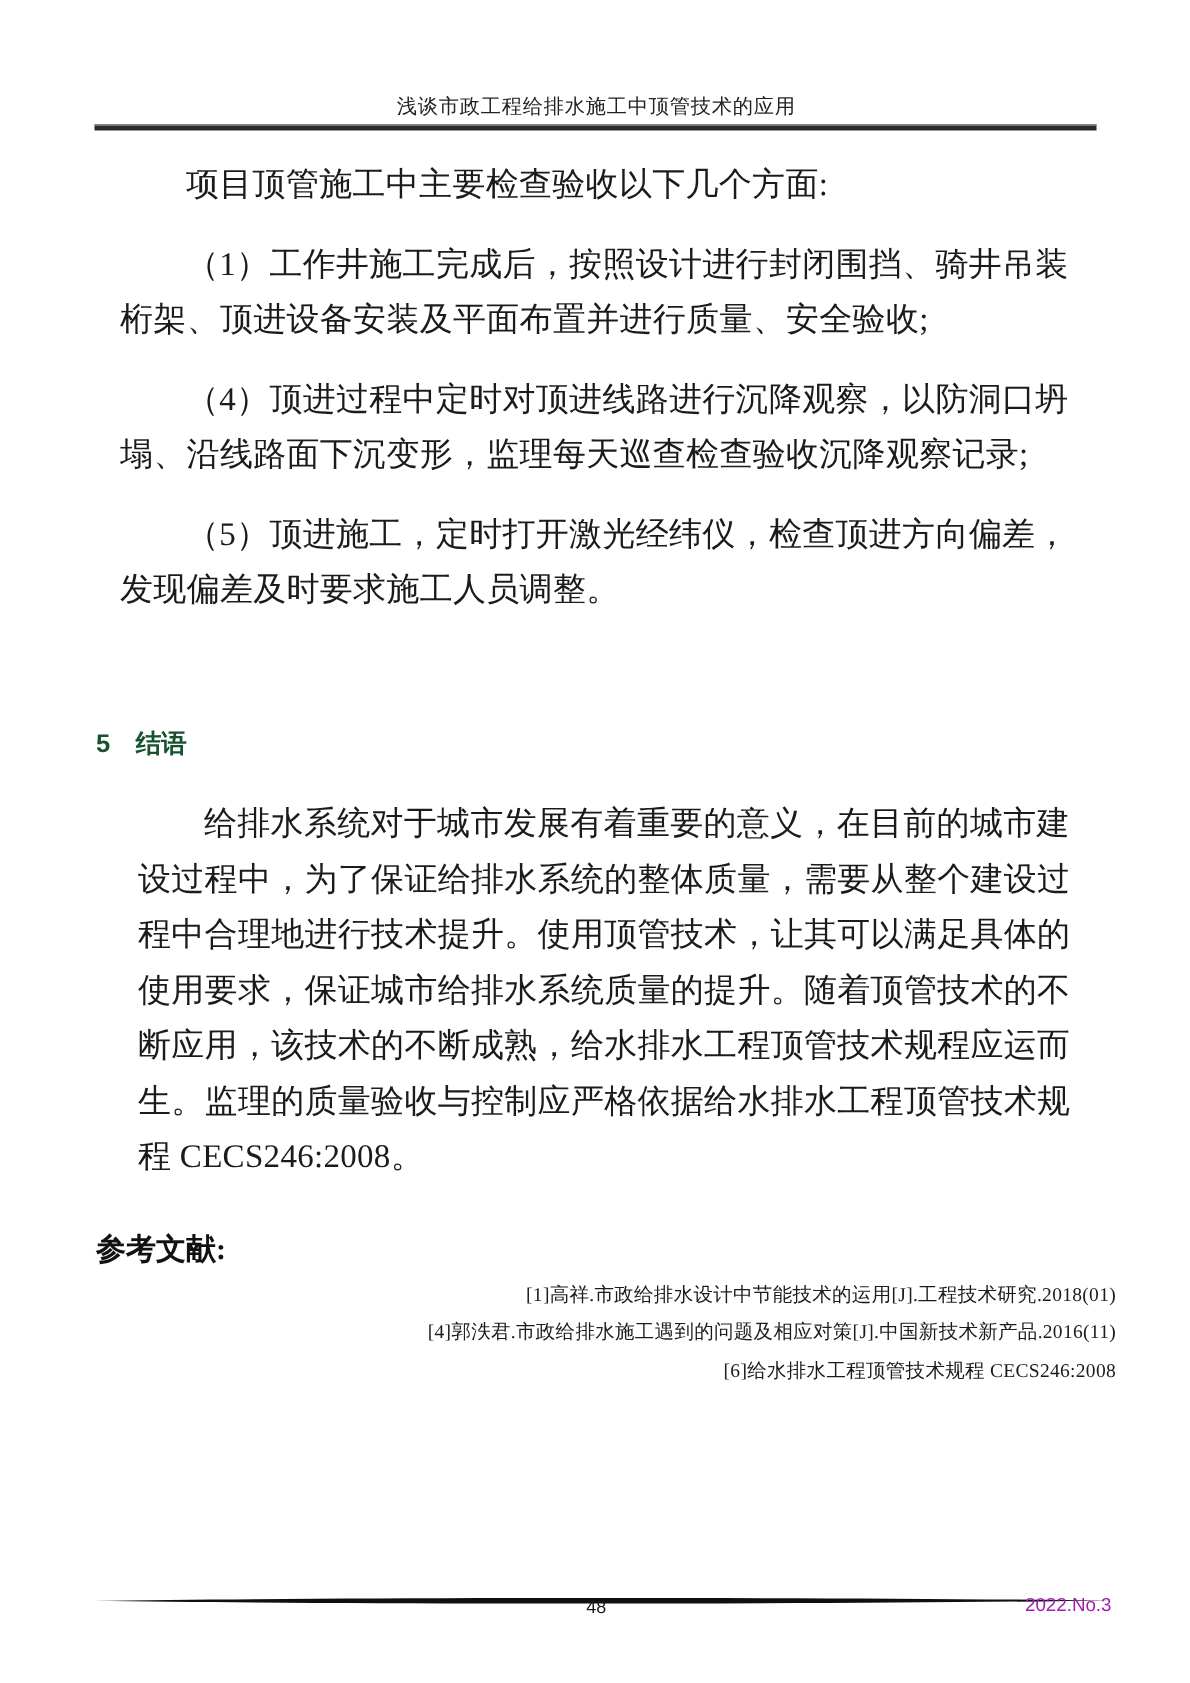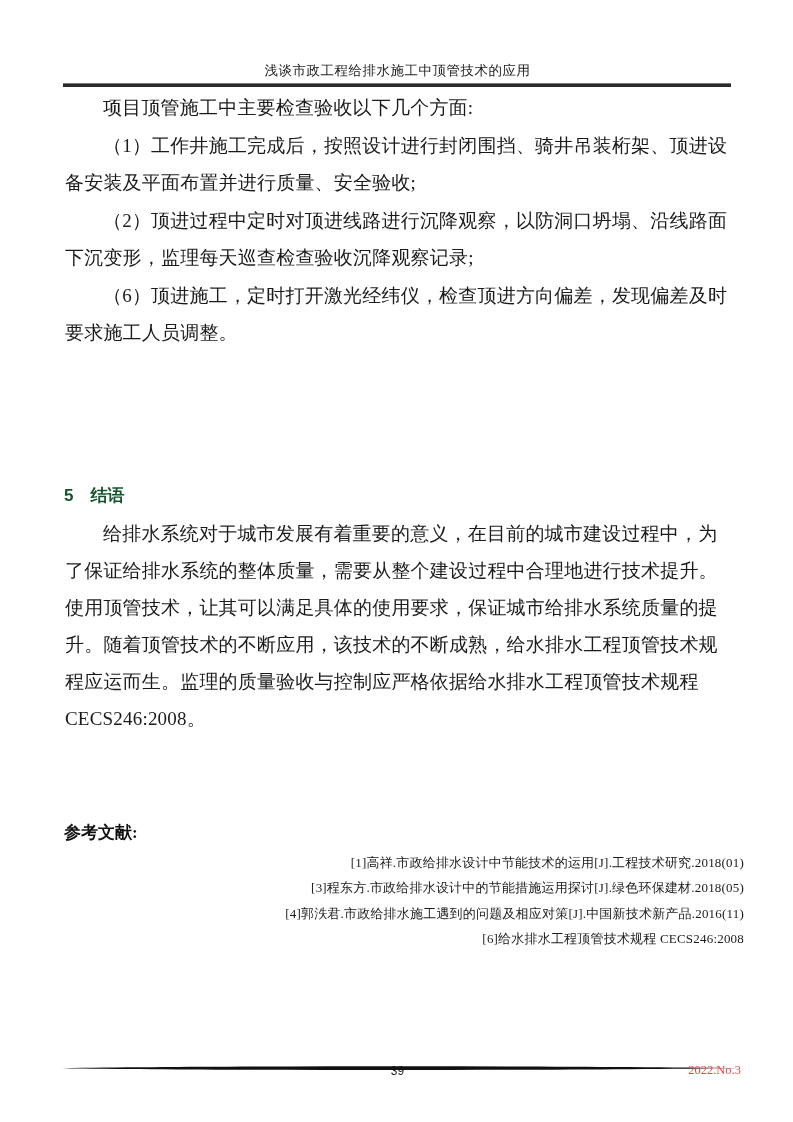--- a/index.html
+++ b/index.html
@@ -44,22 +44,22 @@
   }
   
   .body-block {
     position: absolute;
     top: 88px;
     left: 64px;
     width: 667px;
   }
   .body-block p,
   .conclusion-block p {
-    margin: 1px;
-    font-size: 19px;
+    margin: 16px;
+    font-size: 22px;
     line-height: 37px;
     text-indent: 2em;
     text-align: left;
     letter-spacing: 0.2px;
   }
   
   .section-heading {
     position: absolute;
     top: 482px;
     left: 64px;
@@ -69,32 +69,32 @@
     color: #14532d;
     font-family: "Liberation Sans", "DejaVu Sans", sans-serif;
   }
   .section-heading .num {
     margin-right: 17px;
   }
   
   .conclusion-block {
     position: absolute;
     top: 514px;
-    left: 64px;
+    left: 76px;
     width: 667px;
   }
   
   .references-block {
     position: absolute;
     top: 820px;
     left: 64px;
     width: 680px;
   }
   .references-label {
-    font-size: 17px;
+    font-size: 20px;
     font-weight: bold;
     line-height: 26px;
     margin: 0 0 4px 0;
     color: #111;
   }
   .references-block .ref-item {
     margin: 0;
     font-size: 13px;
     line-height: 25.4px;
     text-indent: 0;
@@ -121,61 +121,60 @@
     color: #1a1a1a;
   }
   .issue-number {
     position: absolute;
     top: 1062px;
     left: 64px;
     width: 677px;
     text-align: right;
     font-size: 12.5px;
     line-height: 17px;
-    font-family: Liberation Serif, serif;
-    color: #ef4444;
+    font-family: Liberation Sans, sans-serif;
+    color: #a21caf;
   }
 </style>
 </head>
 <body>
 
 <div class="page">
 
   <div class="running-head">浅谈市政工程给排水施工中顶管技术的应用</div>
 
   <div class="head-rule"></div>
 
   <div class="body-block">
       <p>项目顶管施工中主要检查验收以下几个方面:</p>
       <p>（1）工作井施工完成后，按照设计进行封闭围挡、骑井吊装桁架、顶进设备安装及平面布置并进行质量、安全验收;</p>
-      <p>（2）顶进过程中定时对顶进线路进行沉降观察，以防洞口坍塌、沿线路面下沉变形，监理每天巡查检查验收沉降观察记录;</p>
-      <p>（6）顶进施工，定时打开激光经纬仪，检查顶进方向偏差，发现偏差及时要求施工人员调整。</p>
+      <p>（4）顶进过程中定时对顶进线路进行沉降观察，以防洞口坍塌、沿线路面下沉变形，监理每天巡查检查验收沉降观察记录;</p>
+      <p>（5）顶进施工，定时打开激光经纬仪，检查顶进方向偏差，发现偏差及时要求施工人员调整。</p>
     </div>
 
   <div class="section-heading">
     <span class="num">5</span><span>结语</span>
   </div>
 
   <div class="conclusion-block">
     <p>给排水系统对于城市发展有着重要的意义，在目前的城市建设过程中，为了保证给排水系统的整体质量，需要从整个建设过程中合理地进行技术提升。使用顶管技术，让其可以满足具体的使用要求，保证城市给排水系统质量的提升。随着顶管技术的不断应用，该技术的不断成熟，给水排水工程顶管技术规程应运而生。监理的质量验收与控制应严格依据给水排水工程顶管技术规程 CECS246:2008。</p>
   </div>
 
   <div class="references-block">
     <p class="references-label">参考文献:</p>
     <div>
         <p class="ref-item">[1]高祥.市政给排水设计中节能技术的运用[J].工程技术研究.2018(01)</p>
-        <p class="ref-item">[3]程东方.市政给排水设计中的节能措施运用探讨[J].绿色环保建材.2018(05)</p>
         <p class="ref-item">[4]郭泆君.市政给排水施工遇到的问题及相应对策[J].中国新技术新产品.2016(11)</p>
         <p class="ref-item">[6]给水排水工程顶管技术规程 CECS246:2008</p>
       </div>
   </div>
 
   <div class="footer-rule">
     <svg width="679" height="7" viewBox="0 0 679 7" xmlns="http://www.w3.org/2000/svg">
       <path d="M0,3.2 C170,0.8 480,0.6 679,3.0 C480,5.8 170,5.6 0,3.2 Z" fill="#101010"></path>
     </svg>
   </div>
 
-  <div class="page-number">39</div>
+  <div class="page-number">48</div>
 
   <div class="issue-number">2022.No.3</div>
 
 </div>
 
 </body></html>

